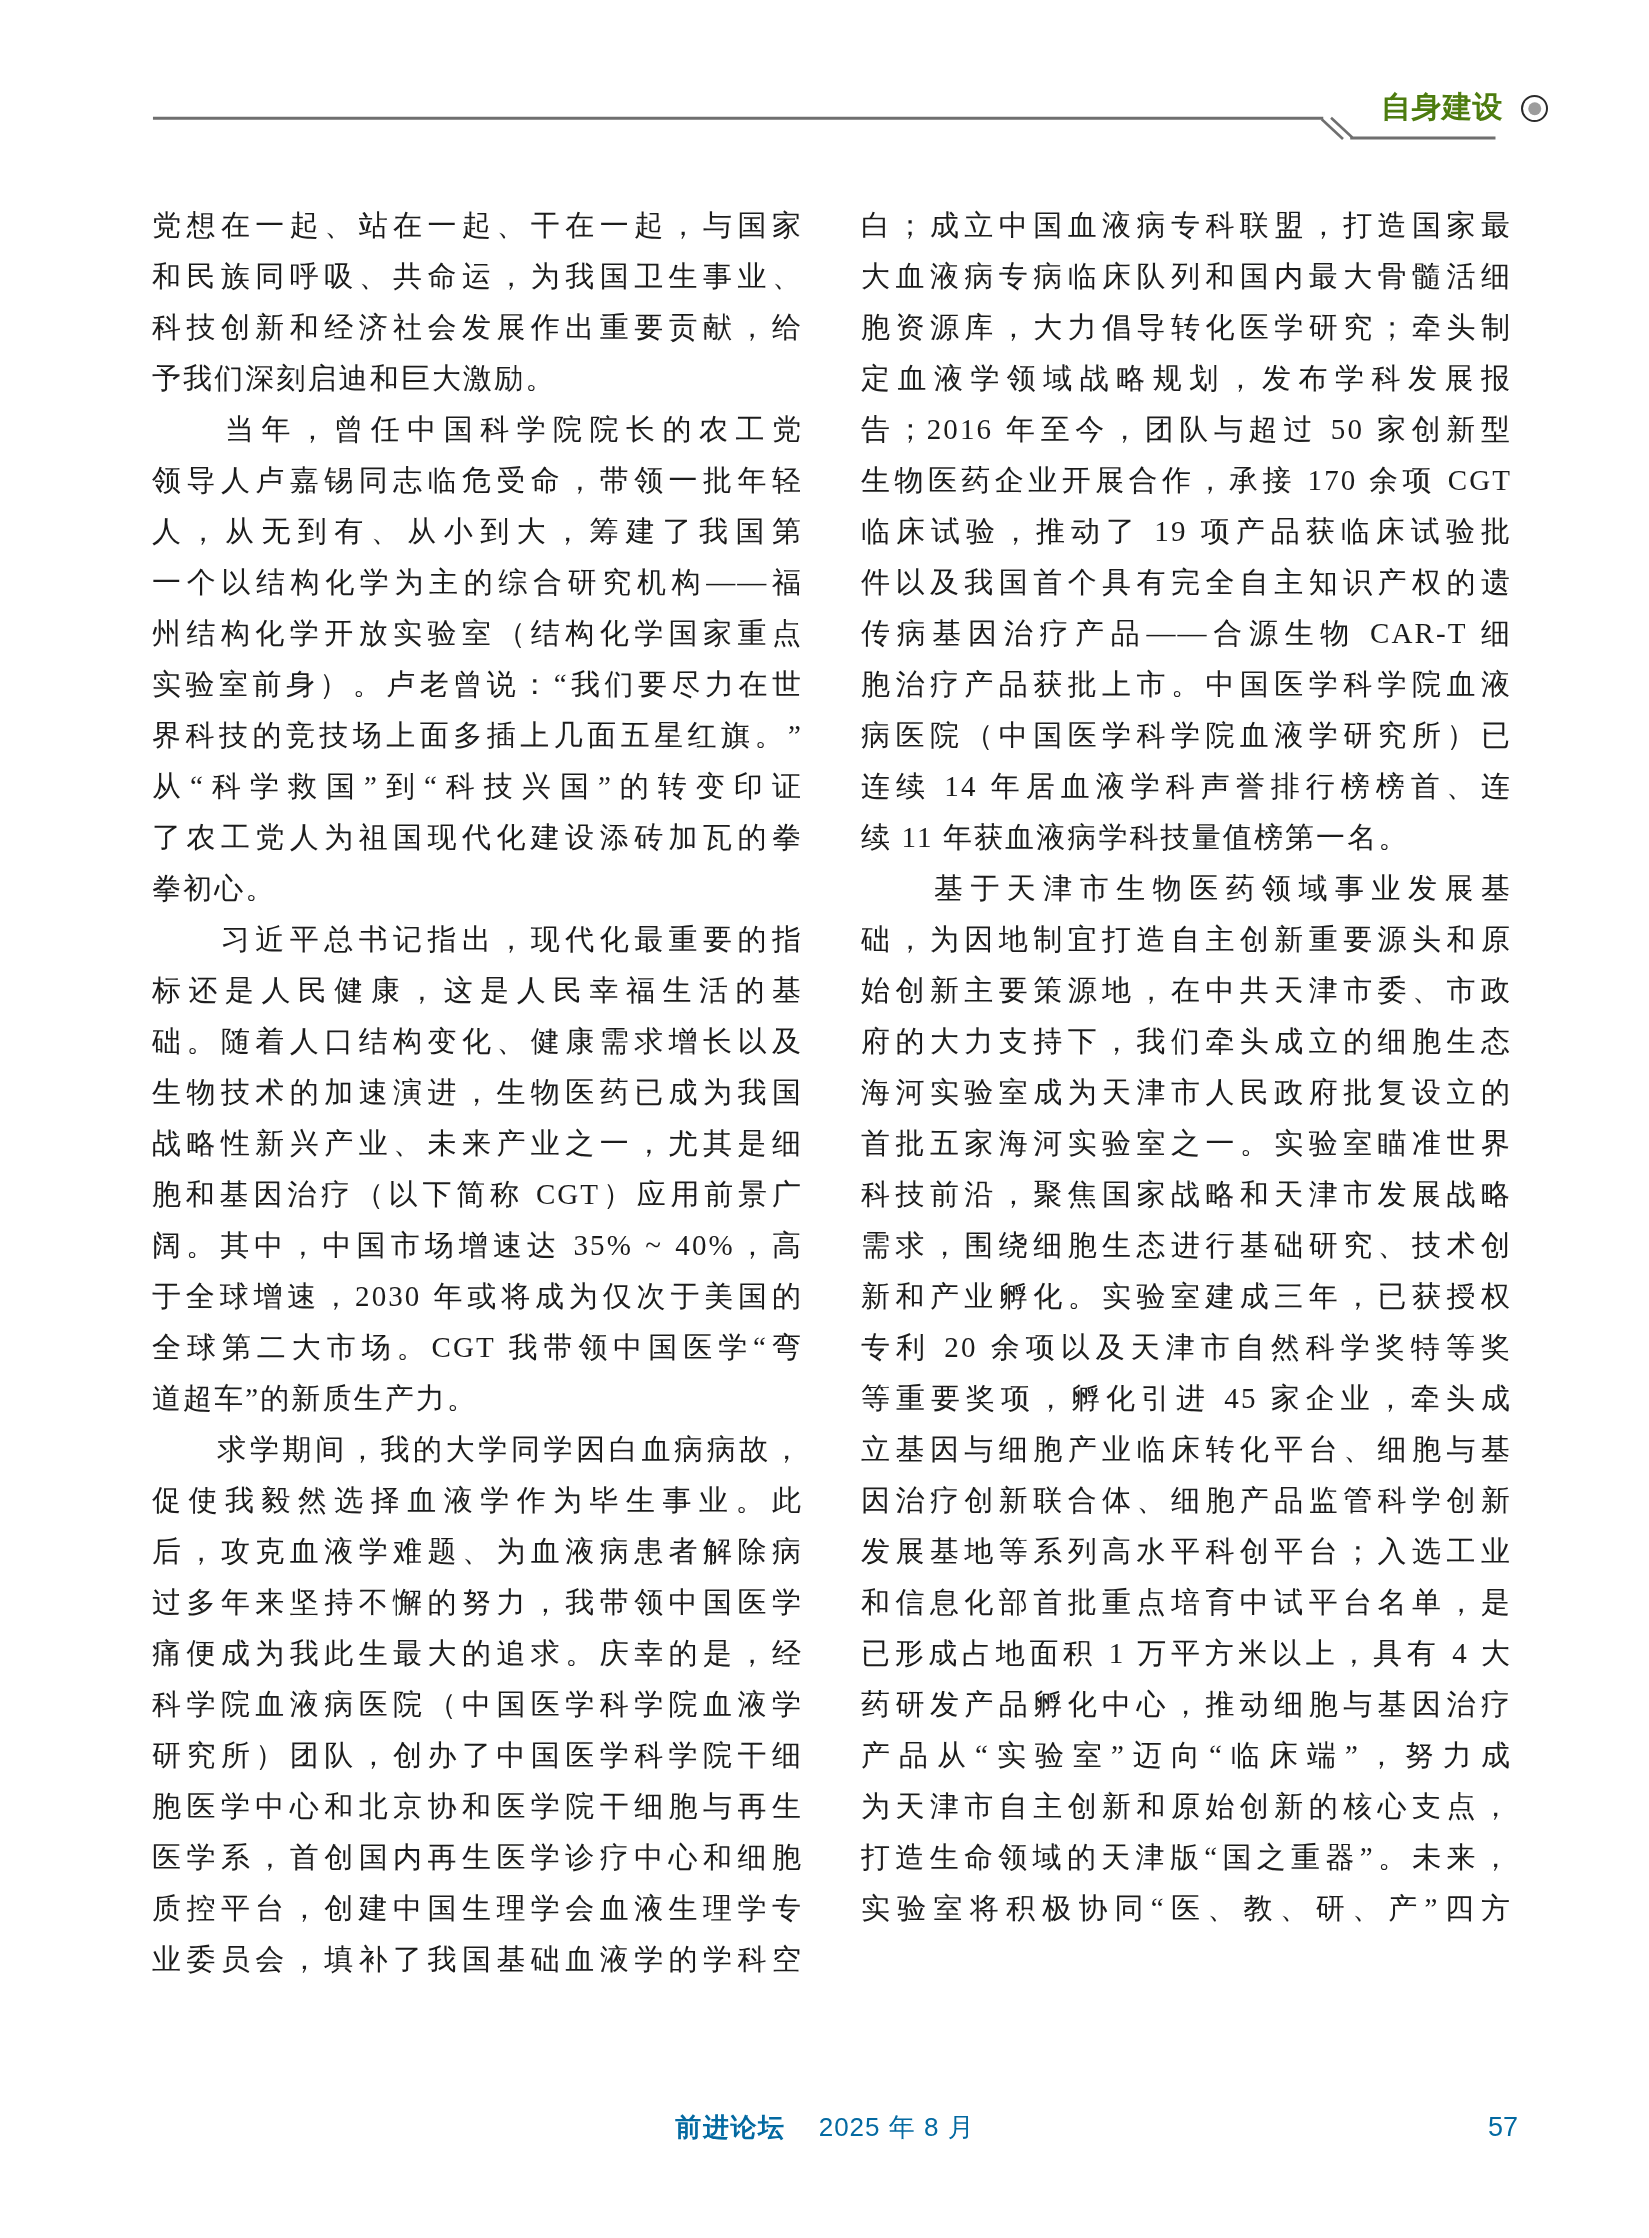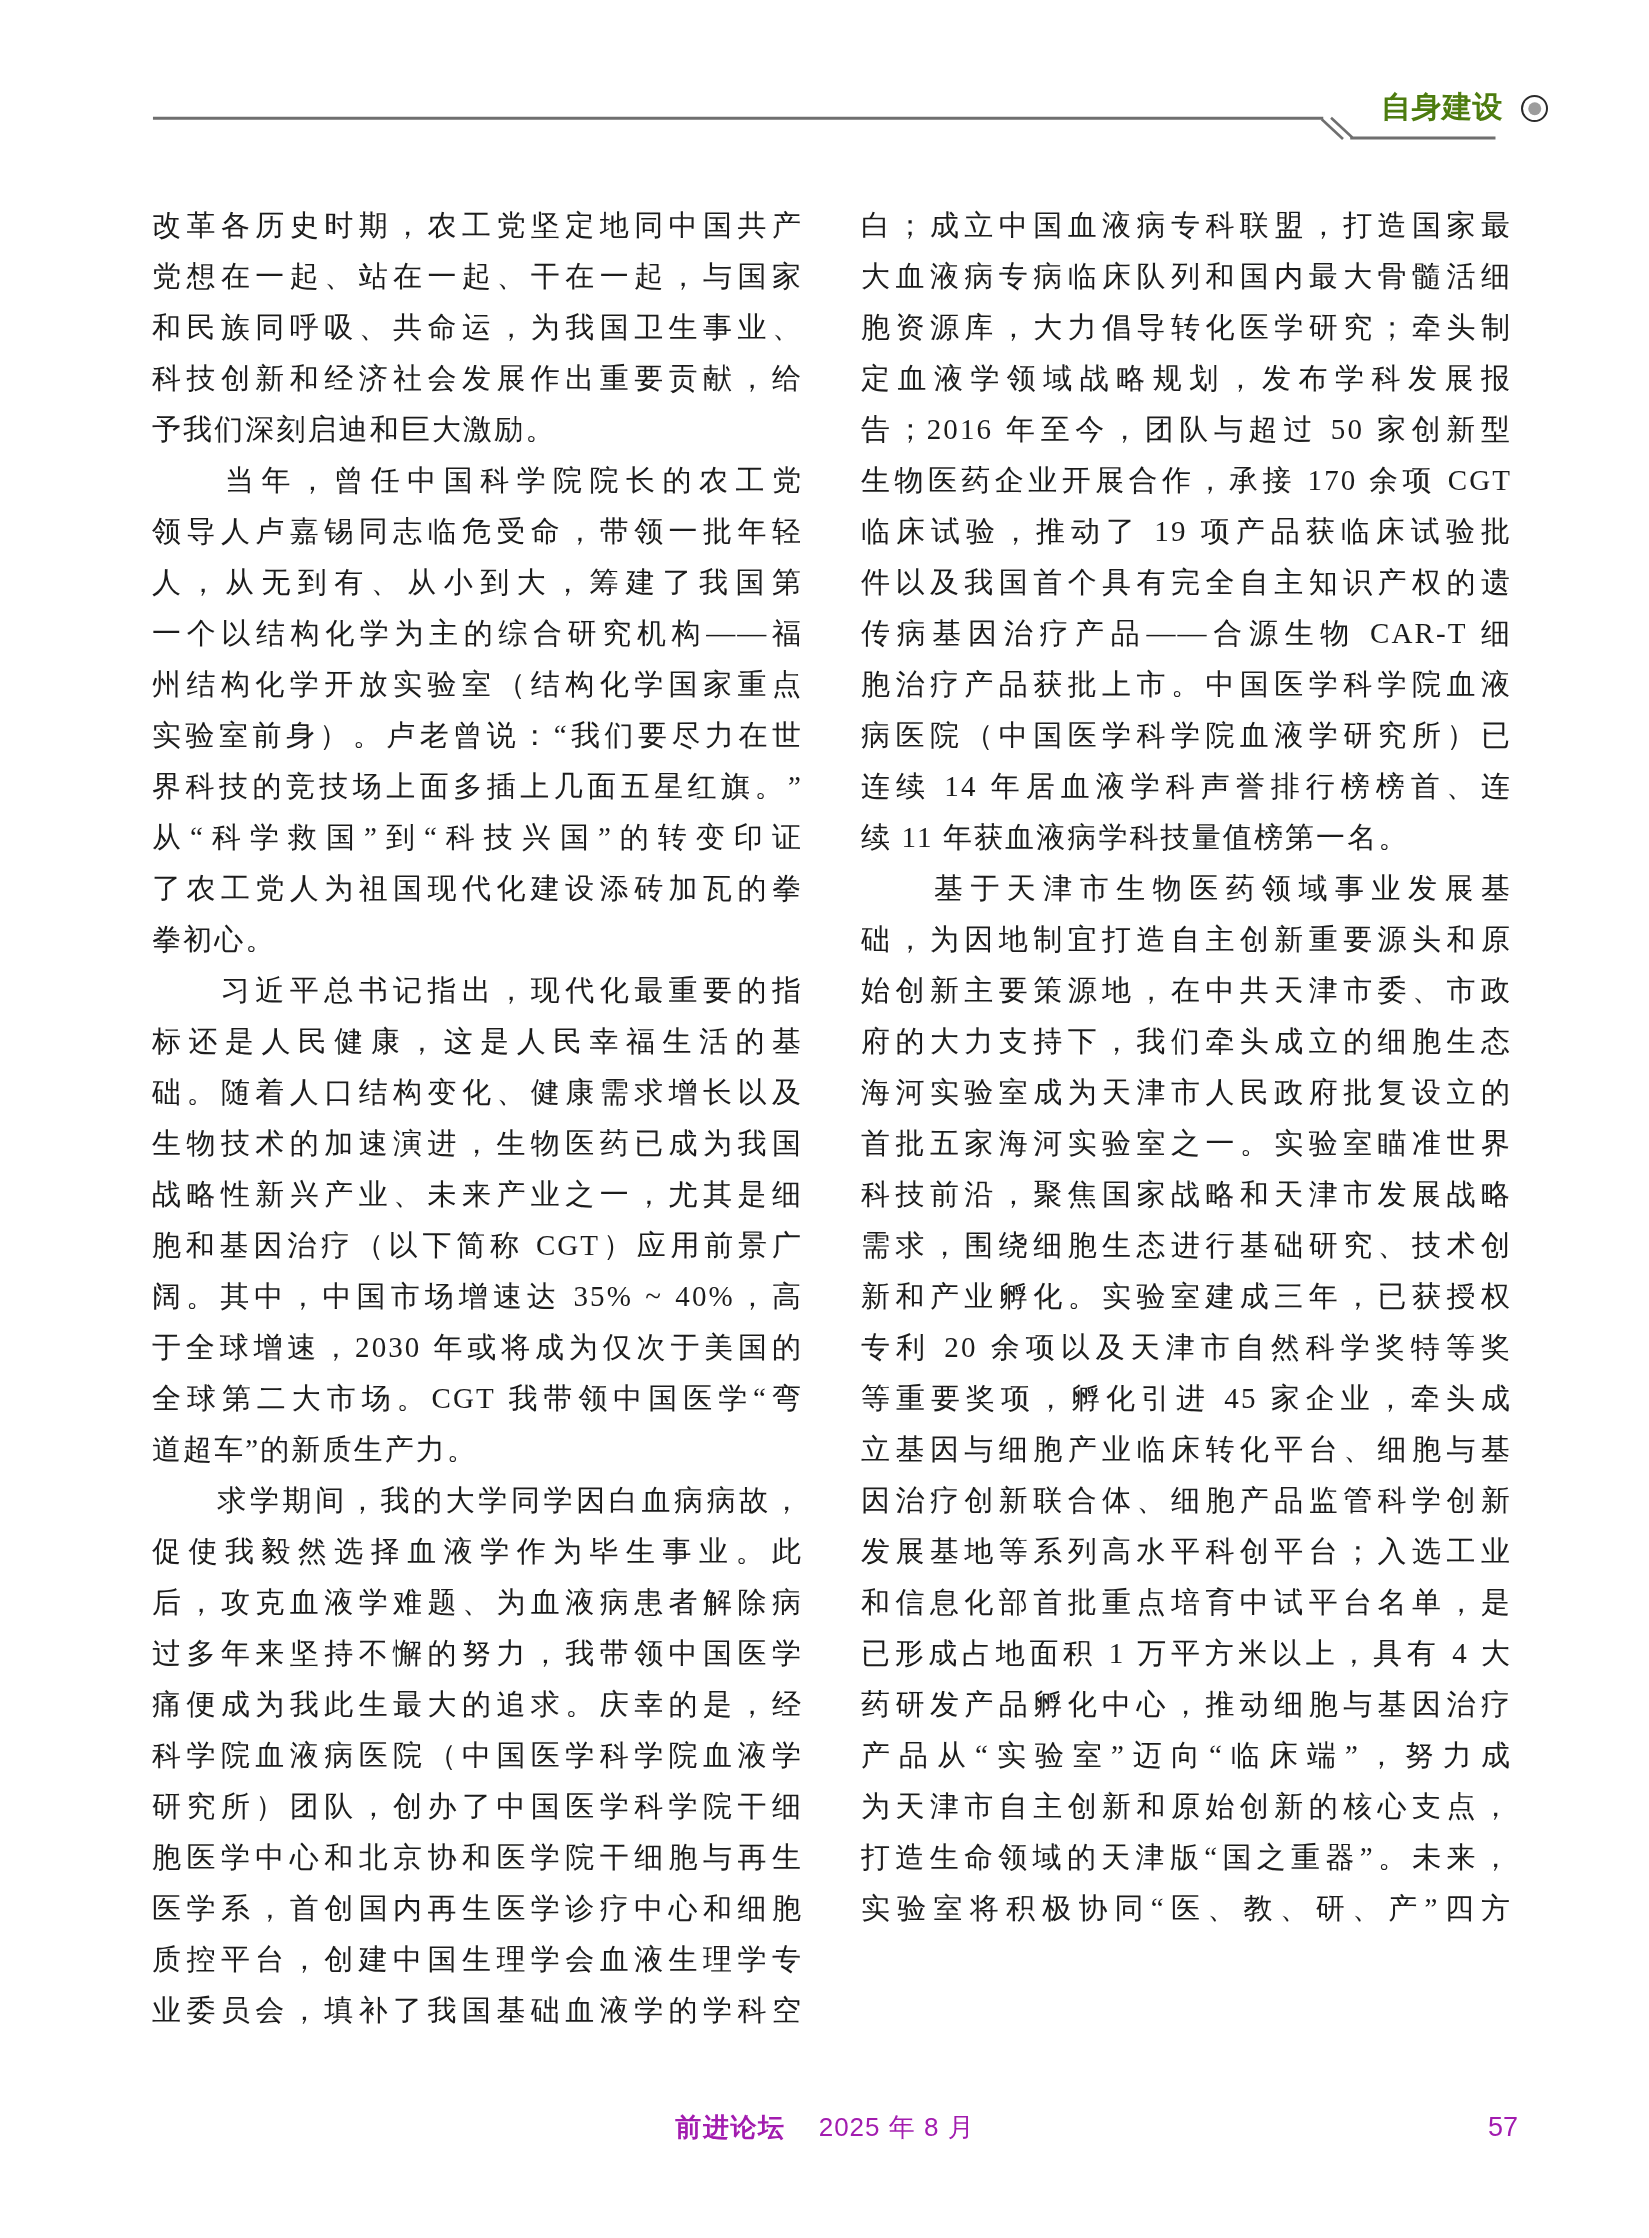--- a/index.html
+++ b/index.html
@@ -34,21 +34,21 @@
     color:#1c1c1c;
   }
   #col-left{left:152px}
   #col-right{left:861px}
   .line{text-align:justify;text-align-last:justify}
   .line.para-end{text-align-last:left}
   
   .footer{
     position:absolute;left:0;top:2110px;width:1650px;height:42px;
     font-family:"Liberation Sans","DejaVu Sans",sans-serif;
-    font-size:26px;color:#a21caf;
+    font-size:26px;color:#0369a1;
   }
   .footer-center{display:flex;justify-content:center;align-items:baseline;gap:33px}
   .journal{font-weight:bold;letter-spacing:1.6px}
   .issue{letter-spacing:1px}
   .pagenum{position:absolute;right:132px;top:2.1px;font-size:27px}
 </style>
 </head>
 <body>
 
 <svg class="header-rule" viewBox="0 0 3175 320" xmlns="http://www.w3.org/2000/svg" aria-hidden="true">
@@ -57,21 +57,20 @@
   <line x1="2563" y1="227" x2="2604" y2="265" stroke="#6f6f6f" stroke-width="5"></line>
   <line x1="2600" y1="266" x2="2880" y2="266" stroke="#6f6f6f" stroke-width="6"></line>
 </svg>
 
 <div class="section-title">自身建设</div>
 <div class="bullet">
   <div class="bullet-inner"></div>
 </div>
 
 <div class="col" id="col-left">
-    <div class="line">改革各历史时期，农工党坚定地同中国共产</div>
     <div class="line">党想在一起、站在一起、干在一起，与国家</div>
     <div class="line">和民族同呼吸、共命运，为我国卫生事业、</div>
     <div class="line">科技创新和经济社会发展作出重要贡献，给</div>
     <div class="line para-end">予我们深刻启迪和巨大激励。</div>
     <div class="line">　　当年，曾任中国科学院院长的农工党</div>
     <div class="line">领导人卢嘉锡同志临危受命，带领一批年轻</div>
     <div class="line">人，从无到有、从小到大，筹建了我国第</div>
     <div class="line">一个以结构化学为主的综合研究机构——福</div>
     <div class="line">州结构化学开放实验室（结构化学国家重点</div>
     <div class="line">实验室前身）。卢老曾说：“我们要尽力在世</div>

